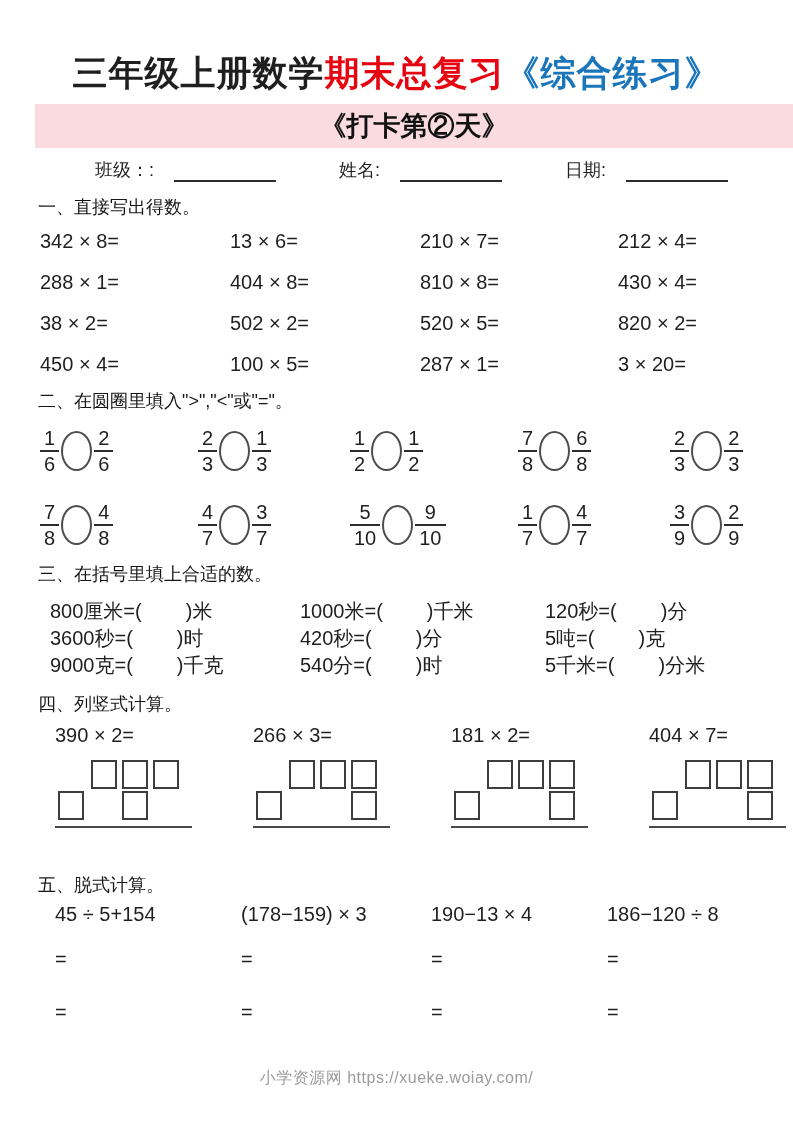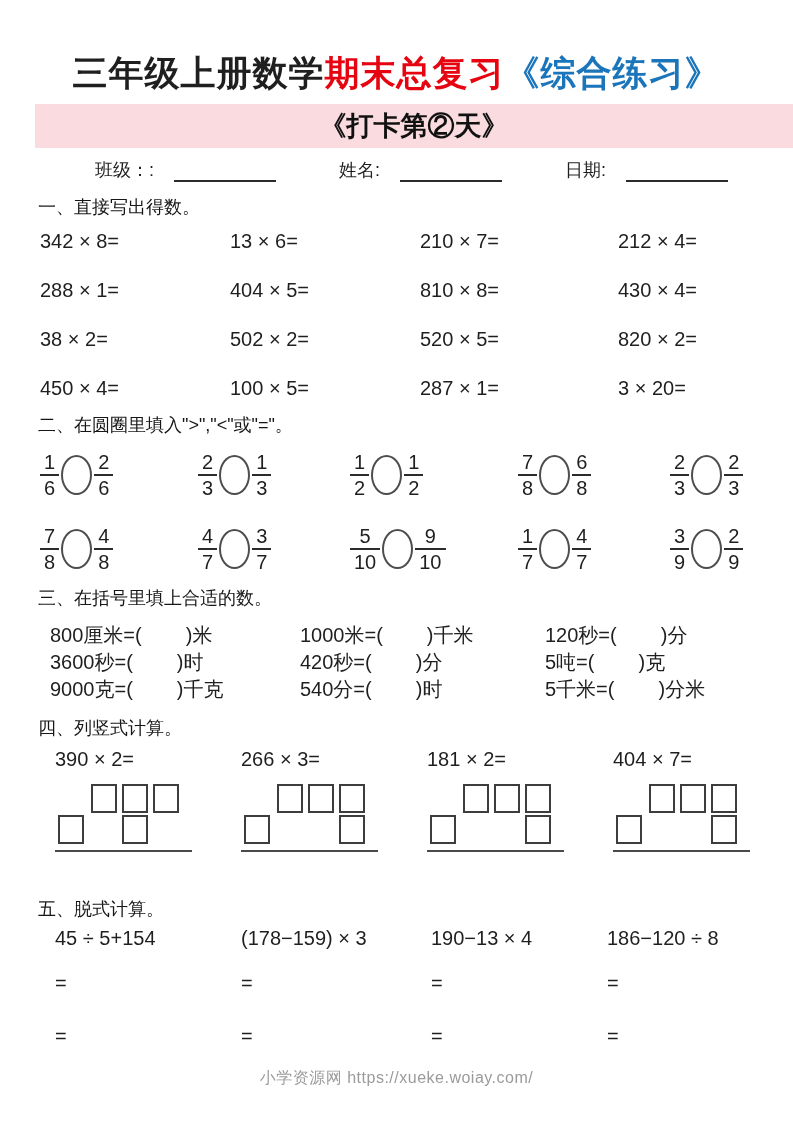--- a/index.html
+++ b/index.html
@@ -52,21 +52,21 @@
     margin:13px 0 0 38px;
     font-size:18px;
     color:#161616;
   }
   
   .s1-grid{
     display:grid;
     grid-template-columns:190px 190px 198px 1fr;
     padding-left:40px;
     margin-top:11px;
-    row-gap:26px;
+    row-gap:18px;
     font-size:20px;
   }
   
   .s2-row{
     display:grid;
     grid-template-columns:158px 152px 168px 152px 1fr;
     padding-left:40px;
     align-items:center;
   }
   .s2-row.first{margin-top:14px;}
@@ -95,20 +95,21 @@
     font-size:20px;
   }
   .gap{display:inline-block;width:44px;}
   
   .s4-grid{
     display:grid;
     grid-template-columns:186px 186px 186px 1fr;
     padding-left:55px;
     margin-top:8px;
     font-size:20px;
+    gap:12px;
   }
   .vcalc{position:relative;width:150px;height:100px;margin-top:13px;}
   .bx{
     position:absolute;
     width:22px;height:25px;
     border:2px solid #3d3d3d;
     background:#fff;
   }
   .bx.t1{left:36px;top:0;} .bx.t2{left:67px;top:0;} .bx.t3{left:98px;top:0;}
   .bx.bl{left:3px;top:31px;}
@@ -161,21 +162,21 @@
     </div>
   </div>
 
   <div class="sec-head">一、直接写出得数。</div>
   <div class="s1-grid">
     <span>342 × 8=</span>
     <span>13 × 6=</span>
     <span>210 × 7=</span>
     <span>212 × 4=</span>
     <span>288 × 1=</span>
-    <span>404 × 5=</span>
+    <span>404 × 8=</span>
     <span>810 × 8=</span>
     <span>430 × 4=</span>
     <span>38 × 2=</span>
     <span>502 × 2=</span>
     <span>520 × 5=</span>
     <span>820 × 2=</span>
     <span>450 × 4=</span>
     <span>100 × 5=</span>
     <span>287 × 1=</span>
     <span>3 × 20=</span>

